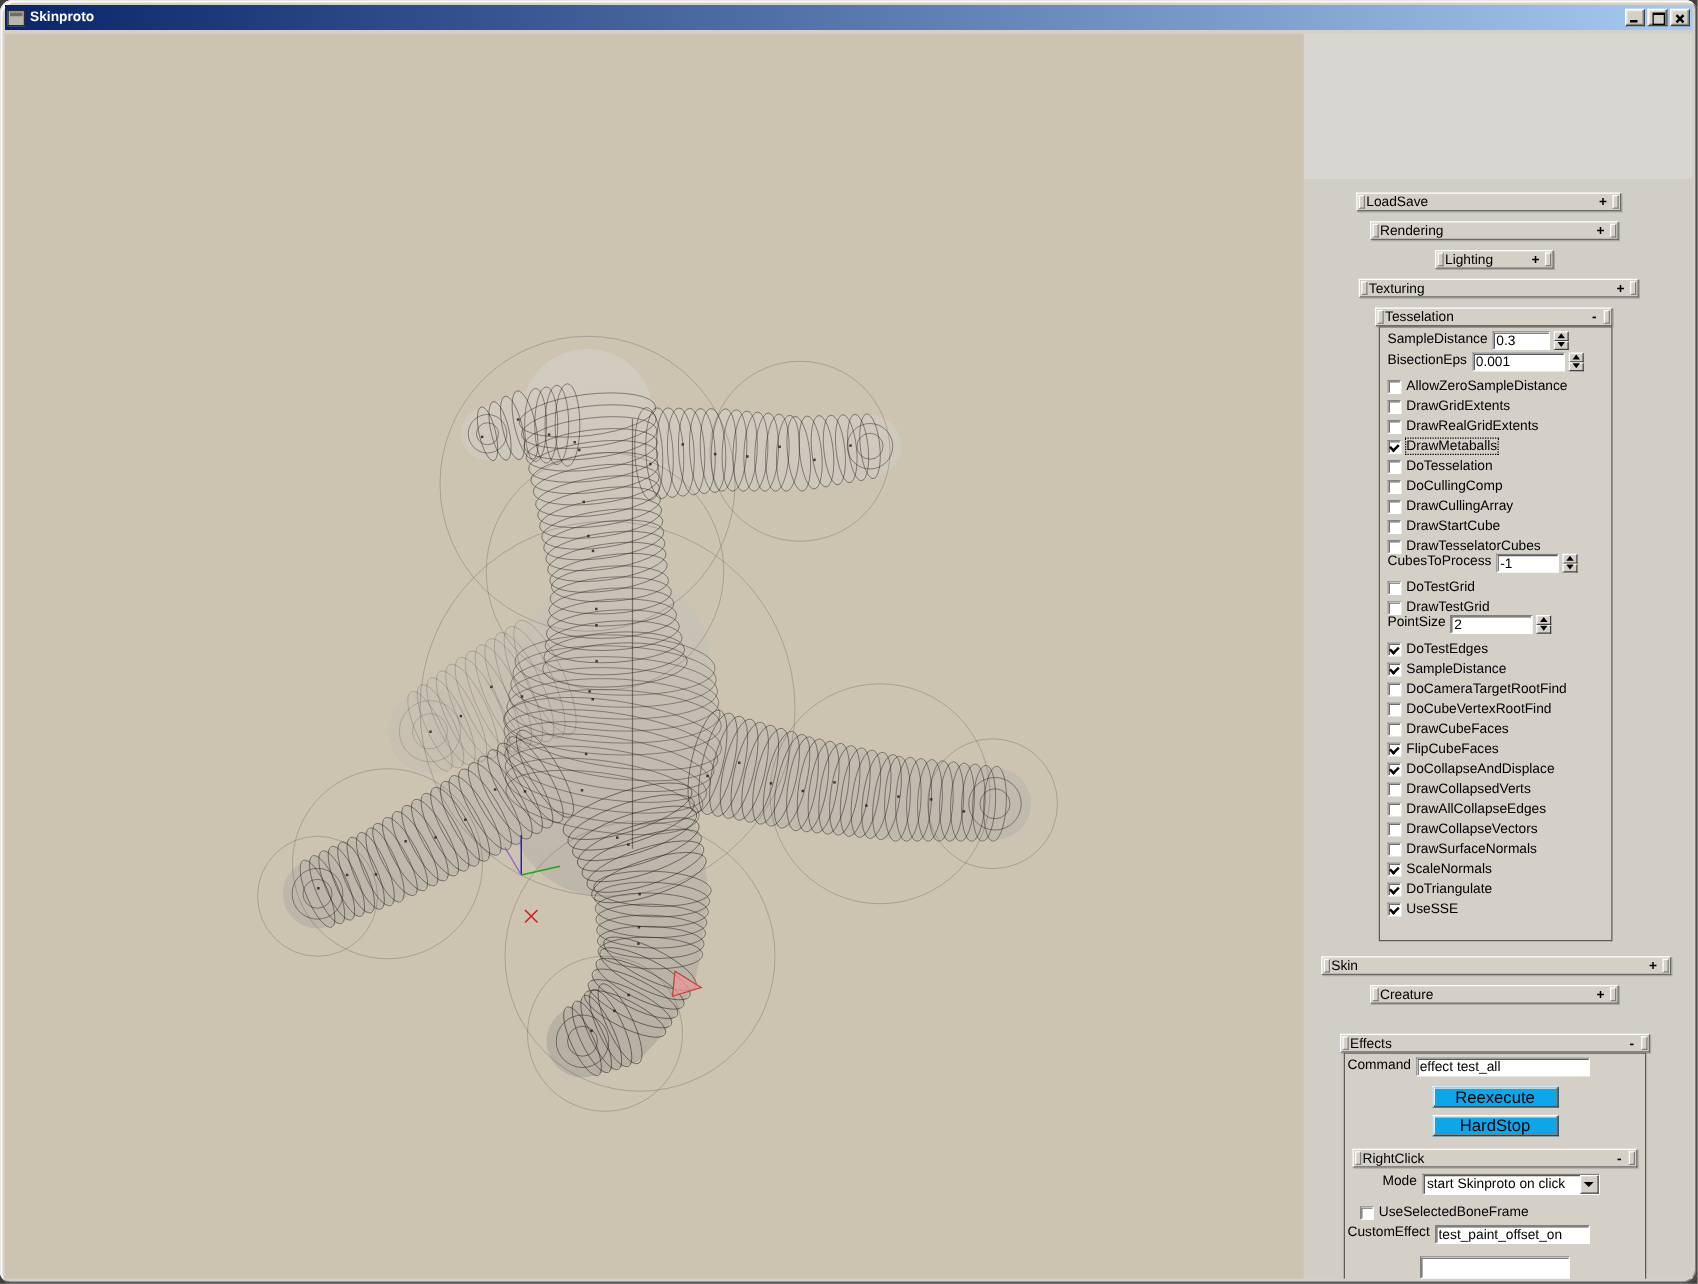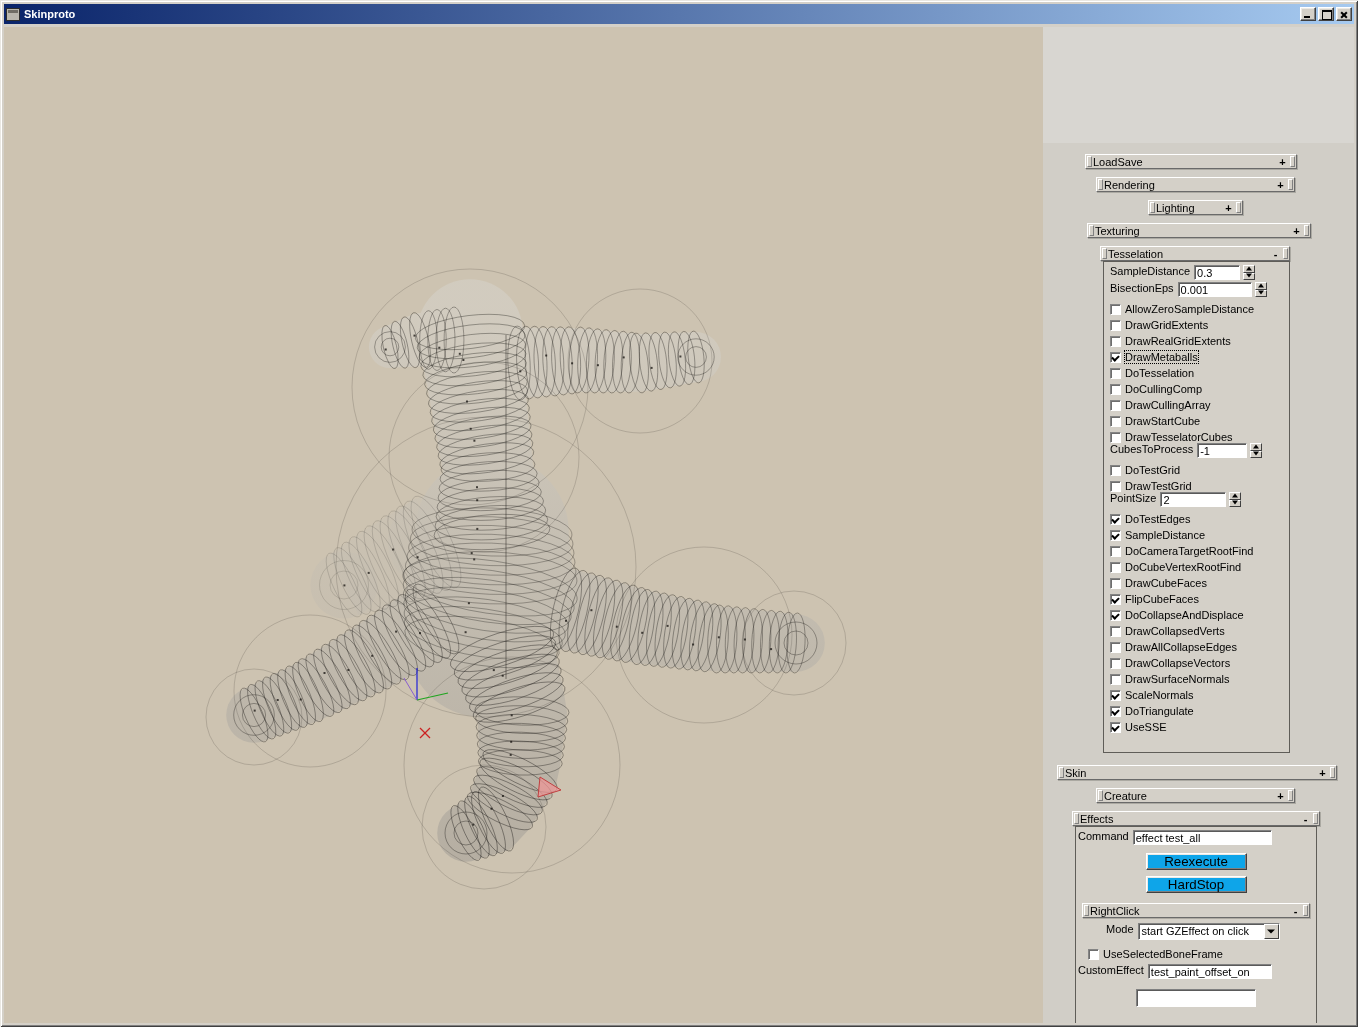--- a/index.html
+++ b/index.html
@@ -1,19 +1,19 @@
 <!DOCTYPE html>
 <html><head>
 <meta charset="utf-8">
 <style>
   *{margin:0;padding:0;box-sizing:border-box}
   html,body{width:1358px;height:1027px;overflow:hidden}
   body{font-family:"Liberation Sans","DejaVu Sans",sans-serif;font-size:11px;color:#000;background:#404040}
   .window{position:relative;width:1358px;height:1027px;background:#d4d0c8;padding:4px;overflow:hidden;
-    box-shadow:inset 1px 1px 0 #e9e7e2, inset -1px -1px 0 #404040, inset 2px 2px 0 #ffffff, inset -2px -2px 0 #808080;}
+    box-shadow:inset 1px 1px 0 #e9e7e2, inset -1px -1px 0 #404040, inset 2px 2px 0 #ffffff, inset -2px -2px 0 #808080;border-radius:10px;}
   .titlebar{height:20px;display:flex;align-items:center;padding:0 2px;
     background:linear-gradient(to right,#0a246a,#a6caf0);margin-bottom:3px;}
   .appicon{width:14px;height:13px;background:#b8b6ae;border:1px solid #2c2c2c;position:relative;margin-right:4px;flex:none}
   .appicon::before{content:"";position:absolute;top:1px;left:1px;right:1px;height:3px;background:#6f6d66}
   .titlebar .title{color:#fff;font-weight:bold;flex:1;white-space:nowrap}
   .caps{display:flex;align-items:center}
   .capbtn{width:16px;height:14px;background:#d4d0c8;position:relative;margin-left:2px;
     border:1px solid;border-color:#fff #404040 #404040 #fff;box-shadow:inset -1px -1px 0 #808080, inset 1px 1px 0 #eceae5;}
   .capbtn.min::after{content:"";position:absolute;left:3px;bottom:2px;width:6px;height:2px;background:#000}
   .capbtn.max::after{content:"";position:absolute;left:3px;top:2px;width:8px;height:7px;border:1px solid #000;border-top-width:2px}
@@ -533,21 +533,21 @@
           </div>
       </div>
 
       <div class="groupbar" style="margin:12px 0 0 14px;width:280px">
         <span class="grip"></span>
         <span class="bar-label">Skin</span>
         <span class="bar-toggle">+</span>
         <span class="grip"></span>
       </div>
 
-      <div class="groupbar" style="margin:8px 0 0 53px;width:199px">
+      <div class="groupbar" style="margin:8px 0 16px 53px;width:199px">
         <span class="grip"></span>
         <span class="bar-label">Creature</span>
         <span class="bar-toggle">+</span>
         <span class="grip"></span>
       </div>
 
       <div class="groupbar" style="margin:8px 0 0 29px;width:248px">
         <span class="grip"></span>
         <span class="bar-label">Effects</span>
         <span class="bar-toggle">-</span>
@@ -571,21 +571,21 @@
         <div class="groupbar" style="margin:10px 4px 0 4px">
           <span class="grip"></span>
           <span class="bar-label">RightClick</span>
           <span class="bar-toggle">-</span>
           <span class="grip"></span>
         </div>
 
         <div class="fieldrow" style="margin-top:5px;padding-left:28px">
           <span class="flabel">Mode</span>
           <span class="dropdown" style="width:142px">
-            <span class="dtext">start GZEffect on click</span>
+            <span class="dtext">start Skinproto on click</span>
             <span class="dropbtn"></span>
           </span>
         </div>
 
         <div class="cbrow" style="margin-top:4px;padding-left:10px">
           <span class="cb"></span>
           <span class="cblabel">UseSelectedBoneFrame</span>
         </div>
 
         <div class="fieldrow" style="margin-top:4px">

